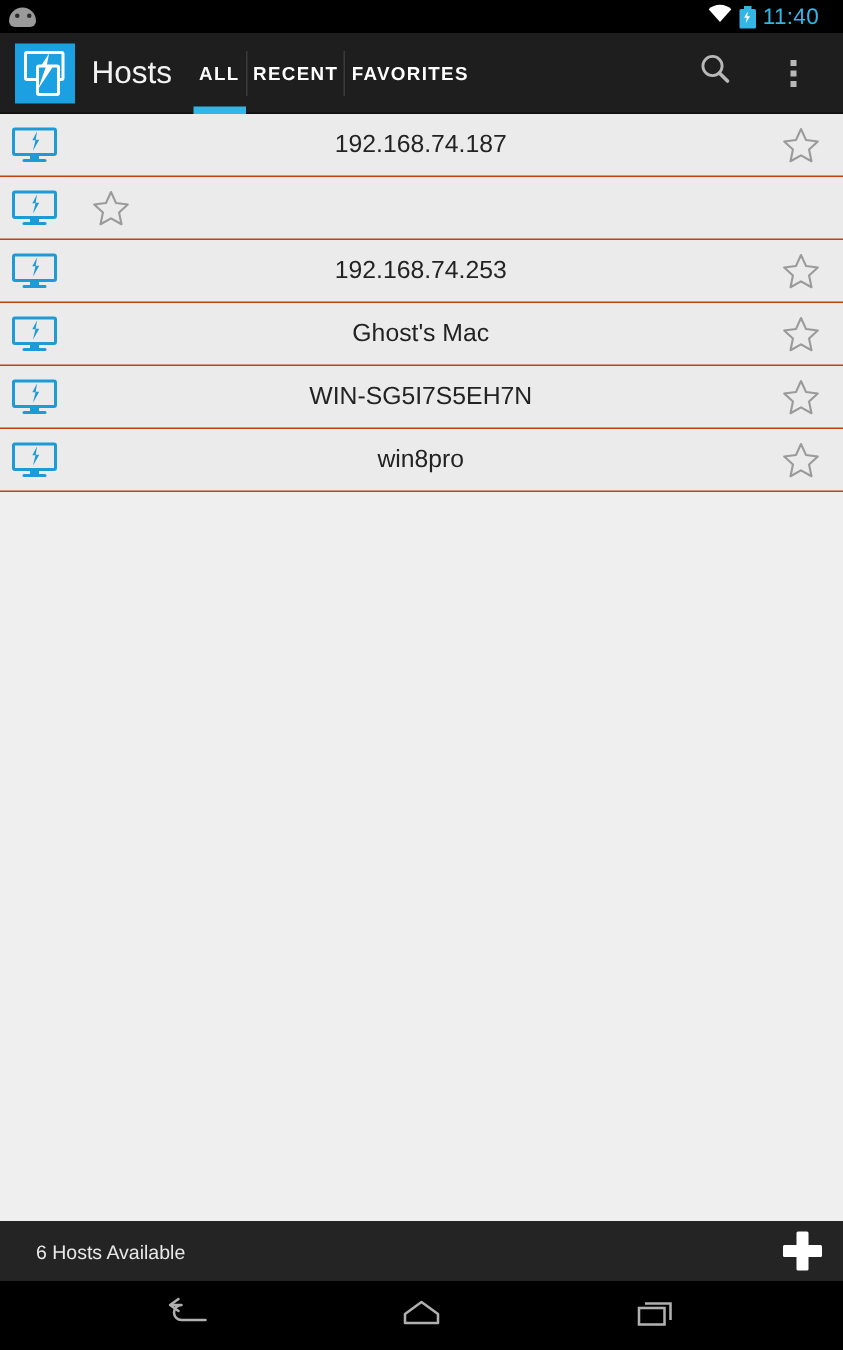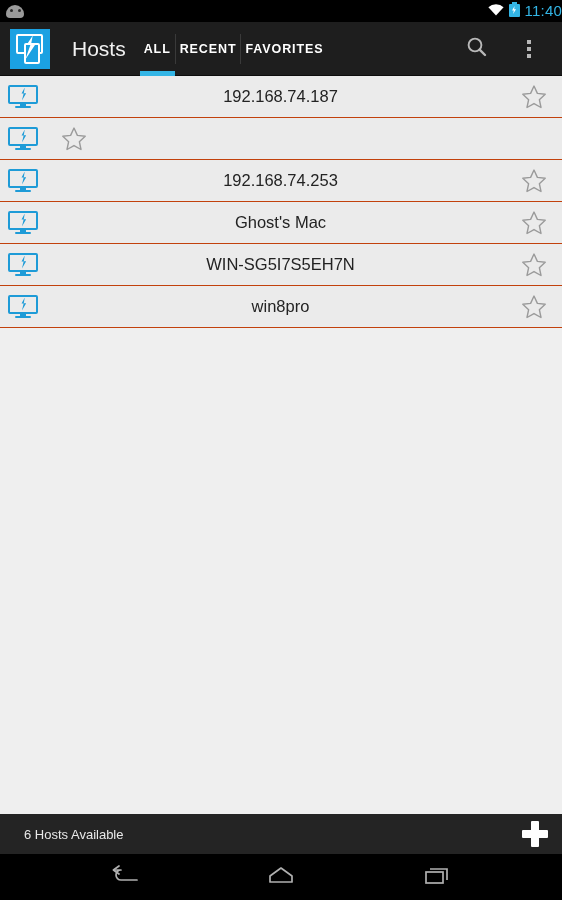--- a/index.html
+++ b/index.html
@@ -10,21 +10,21 @@
     overflow:hidden;
   }
   #screen { position:relative; width:562px; height:900px; background:#efefef; }
 
   
   .statusbar {
     position:absolute; top:0; left:0; width:562px; height:22px;
     background:#000; display:flex; align-items:center;
   }
   .sb-left { display:flex; align-items:center; padding-left:6px; flex:1; }
-  .sb-right { display:flex; align-items:flex-start; gap:5px; padding-right:0; }
+  .sb-right { display:flex; align-items:center; gap:5px; padding-right:16px; }
   .cyanogen-head { width:18px; height:13px; position:relative; }
   .cyanogen-head .dome {
     position:absolute; left:0; top:0; width:18px; height:13px;
     background:#9a9a9a; border-radius:9px 9px 4px 4px;
   }
   .cyanogen-head .eye {
     position:absolute; top:4px; width:3px; height:3px; border-radius:50%;
     background:#2b2b2b;
   }
   .cyanogen-head .eye.l { left:3.5px; }
@@ -62,21 +62,21 @@
   .app-icon .mon-front {
     position:absolute; left:14px; top:14px; width:16px; height:21px;
     border:2px solid #ffffff; border-radius:2px; background:#1ba1e2;
   }
   .app-icon .quill {
     position:absolute; left:13px; top:7px; width:13px; height:24px;
     background:#ffffff;
     clip-path:polygon(75% 0%, 30% 38%, 58% 38%, 18% 100%, 96% 36%, 62% 36%);
   }
   .app-title {
-    color:#f2f2f2; font-size:21px; margin-left:22px; margin-right:14px;
+    color:#f2f2f2; font-size:21px; margin-left:11px; margin-right:14px;
     font-weight:400; white-space:nowrap;
   }
   .tabs { display:flex; align-items:stretch; height:54px; flex:1; }
   .tab {
     position:relative; display:flex; align-items:center; justify-content:center;
     height:54px; padding:18px 4px;
   }
   .tab-label {
     color:#ffffff; font-size:12.5px; font-weight:bold; letter-spacing:0.9px;
   }

